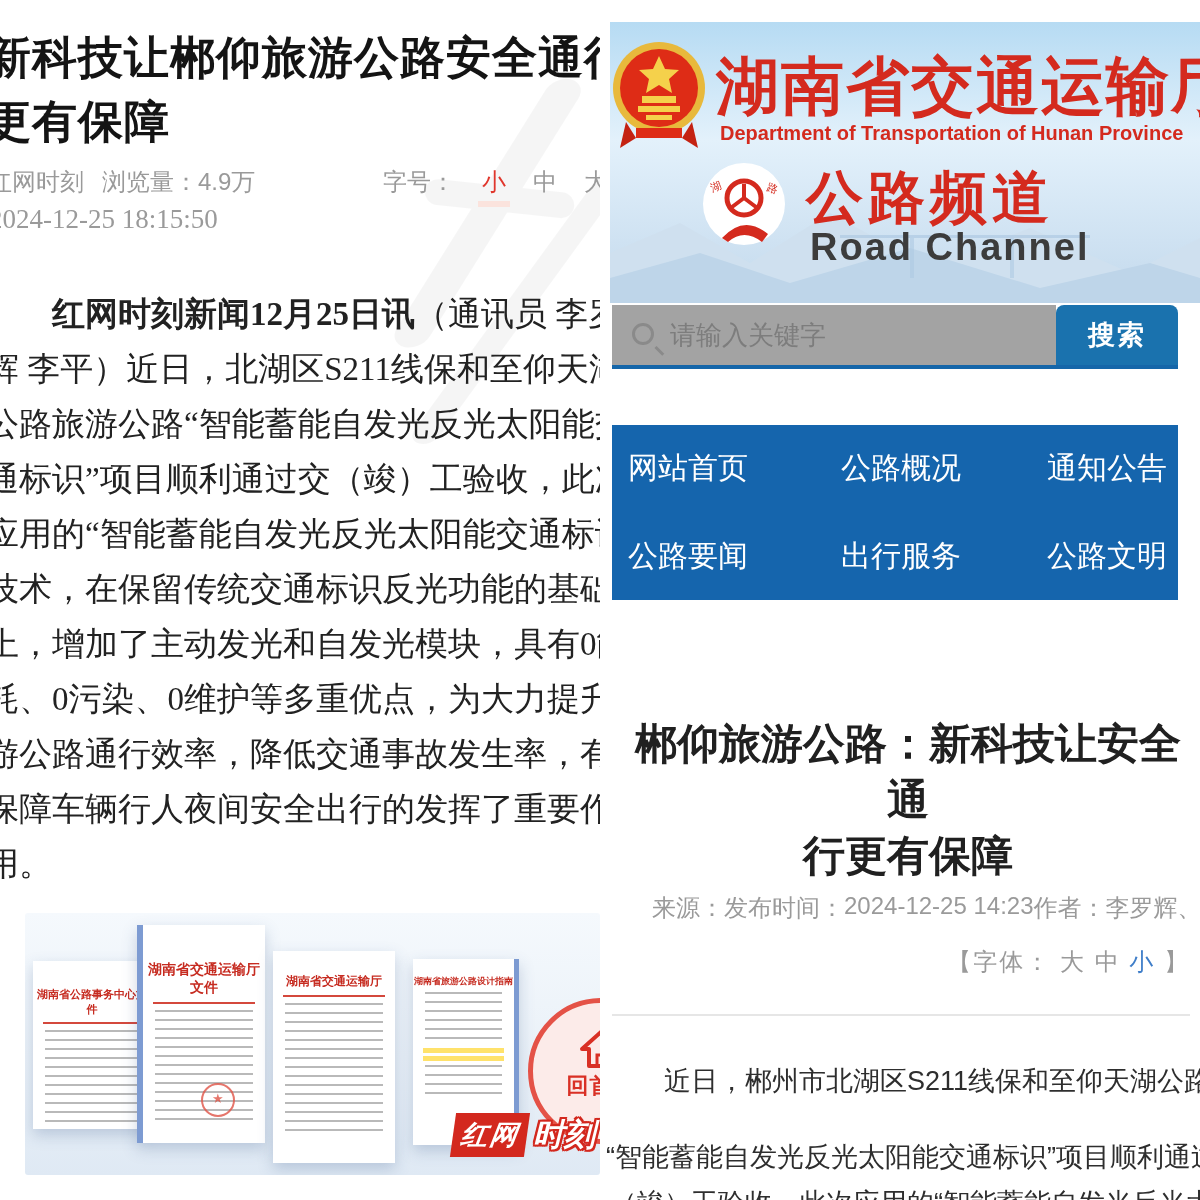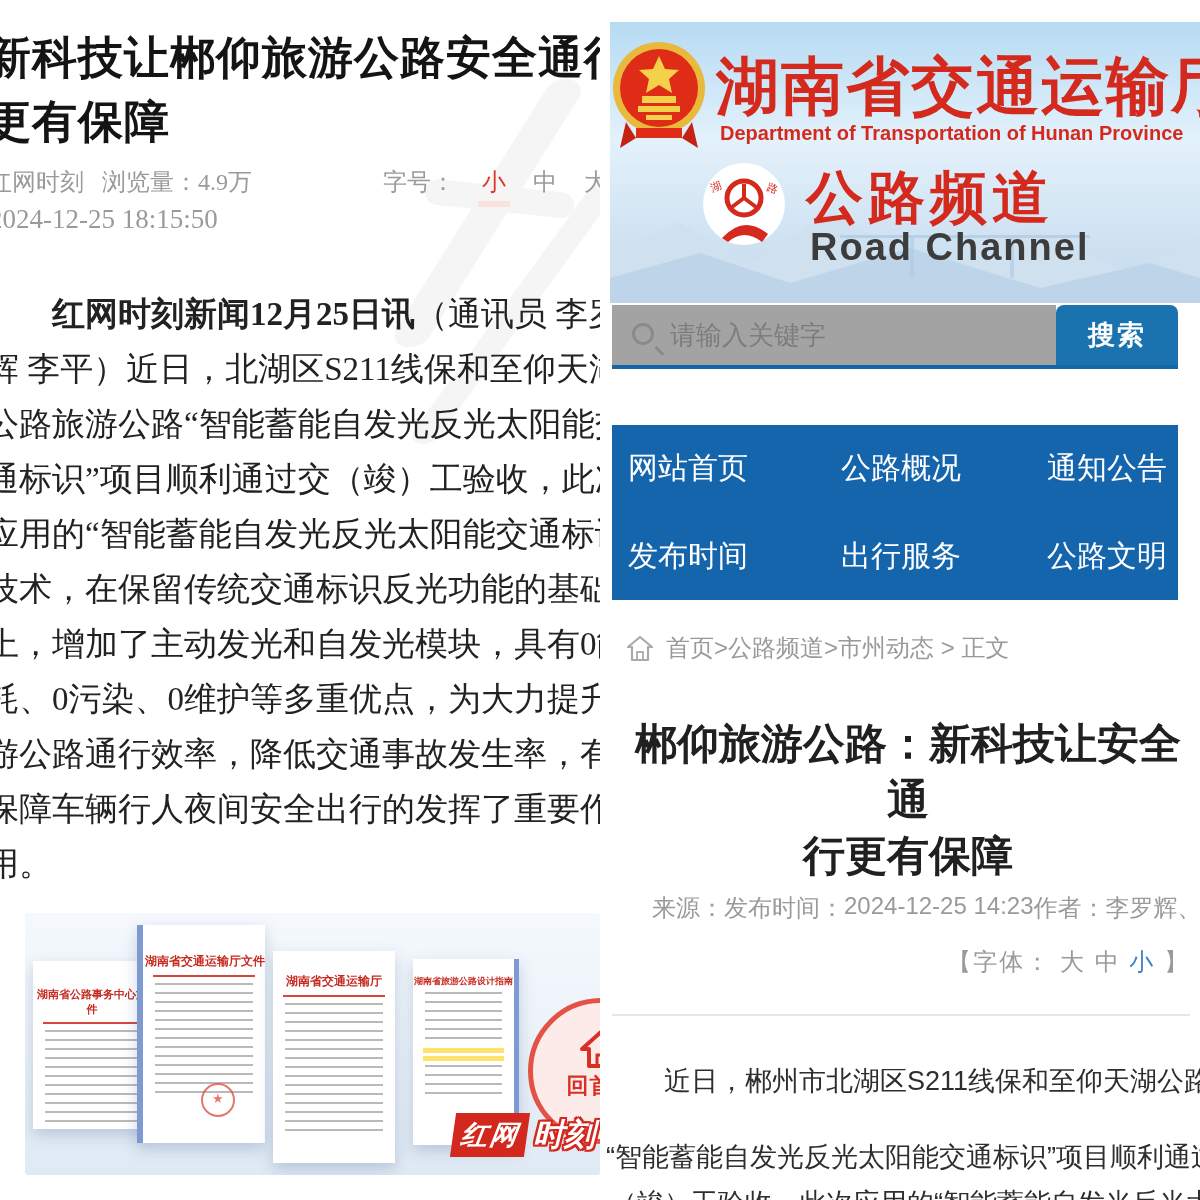--- a/index.html
+++ b/index.html
@@ -18,21 +18,21 @@
   .wm3 { left:10px; top:150px; width:150px; height:26px; transform:rotate(-8deg); }
 
   .lp-title { position:absolute; left:-14px; top:26px; width:680px;
     font-weight:800; font-size:45px; line-height:64px; color:#141414; letter-spacing:1px; }
   .lp-title div { white-space:nowrap; }
 
   .lp-meta { position:absolute; left:0; top:166px; width:600px; height:34px;
     font-size:24px; color:#9a9a9a; }
   .lp-src { position:absolute; left:-12px; }
   .lp-views { position:absolute; left:102px; }
-  .lp-views .num { font-family:Liberation Serif, serif;text-align:center; }
+  .lp-views .num { font-family:Liberation Sans, sans-serif;text-align:center; }
   .lp-fontsize { position:absolute; left:383px; display:flex; gap:27px; white-space:nowrap; }
   .fs-small { color:#e0362c; position:relative; }
   .fs-small::after { content:""; position:absolute; left:-4px; right:-4px; bottom:-9px;
     height:6px; background:#fbe3dd; }
   .lp-date { position:absolute; left:-11px; top:204px; font-size:27px; color:#9a9a9a;
     font-family:"Liberation Serif","DejaVu Serif",serif; }
 
   .lp-body { position:absolute; left:0; top:287px; width:600px;
     font-family:"Liberation Serif","DejaVu Serif",serif; font-size:33px; color:#222; }
   .lp-body .bl { height:55px; line-height:55px; white-space:nowrap; margin-left:-14px; width:700px; }
@@ -43,21 +43,21 @@
     overflow:hidden; background:linear-gradient(180deg,#f5f9fd 0%,#eaf1f8 55%,#dfe9f4 100%);
     border-radius:3px; }
   .doc { position:absolute; background:#fff; box-shadow:0 6px 14px rgba(60,90,140,.25); }
   .doc .dt { color:#c62b20; font-weight:800; text-align:center; }
   .doc .redline { height:2px; background:#d4483c; margin:5px 10px 6px; }
   .doc .lines { margin:4px 12px; background:repeating-linear-gradient(
       #b9b9b9 0 2px, transparent 2px 9px); }
   #doc1 { left:8px; top:48px; width:118px; height:168px; }
   #doc1 .dt { font-size:11px; padding-top:26px; }
   #doc2 { left:112px; top:12px; width:128px; height:218px; border-left:6px solid #7d9bd2; }
-  #doc2 .dt { font-size:12px; padding-top:28px;text-align:right; }
+  #doc2 .dt { font-size:14px; padding-top:36px; }
   #doc3 { left:248px; top:38px; width:122px; height:212px; }
   #doc3 .dt { font-size:12px; padding-top:22px; }
   #doc4 { left:388px; top:46px; width:106px; height:186px; border-right:5px solid #7d9bd2; }
   #doc4 .dt { font-size:9px; padding-top:16px; }
   .seal { position:absolute; left:58px; bottom:26px; width:34px; height:34px;
     border:2px solid #e05548; border-radius:50%; opacity:.8; }
   .seal::after { content:"★"; position:absolute; left:9px; top:6px; color:#e05548; font-size:13px; }
   .hl { height:5px; background:#ffe26b; margin:3px 10px; }
 
   .home-circle { position:absolute; left:503px; top:85px; width:146px; height:146px;
@@ -251,32 +251,25 @@
       <span class="mag"></span>
       <input type="text" placeholder="请输入关键字" style="">
     </div>
     <button class="search-btn">搜索</button>
   </div>
 
   <div class="nav">
     <div class="nav-item">网站首页</div>
     <div class="nav-item">公路概况</div>
     <div class="nav-item">通知公告</div>
-    <div class="nav-item">发布时间</div>
+    <div class="nav-item">公路要闻</div>
     <div class="nav-item">出行服务</div>
     <div class="nav-item">公路文明</div>
   </div>
 
-  <div class="crumbs">
-    <svg width="28" height="27" viewBox="0 0 28 27">
-      <path d="M14 2 L26 12 H22 V25 H6 V12 H2 Z" fill="none" stroke="#aaa" stroke-width="2.2" stroke-linejoin="round"></path>
-      <rect x="11" y="17" width="6" height="8" fill="none" stroke="#aaa" stroke-width="1.8"></rect>
-    </svg>
-    <span>首页&gt;公路频道&gt;市州动态 &gt; 正文</span>
-  </div>
 
   <div class="a-title">
     <div>郴仰旅游公路：新科技让安全通</div>
     <div>行更有保障</div>
   </div>
 
   <div class="a-meta">
     <span>来源：</span>
     <span class="gap1"></span>
     <span>发布时间：</span>

